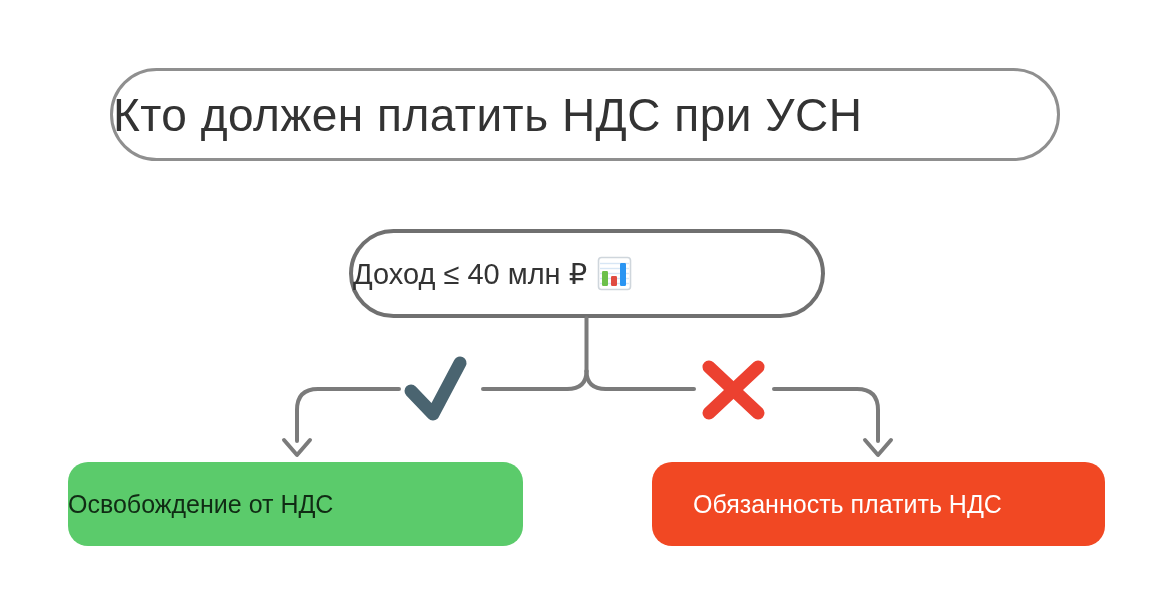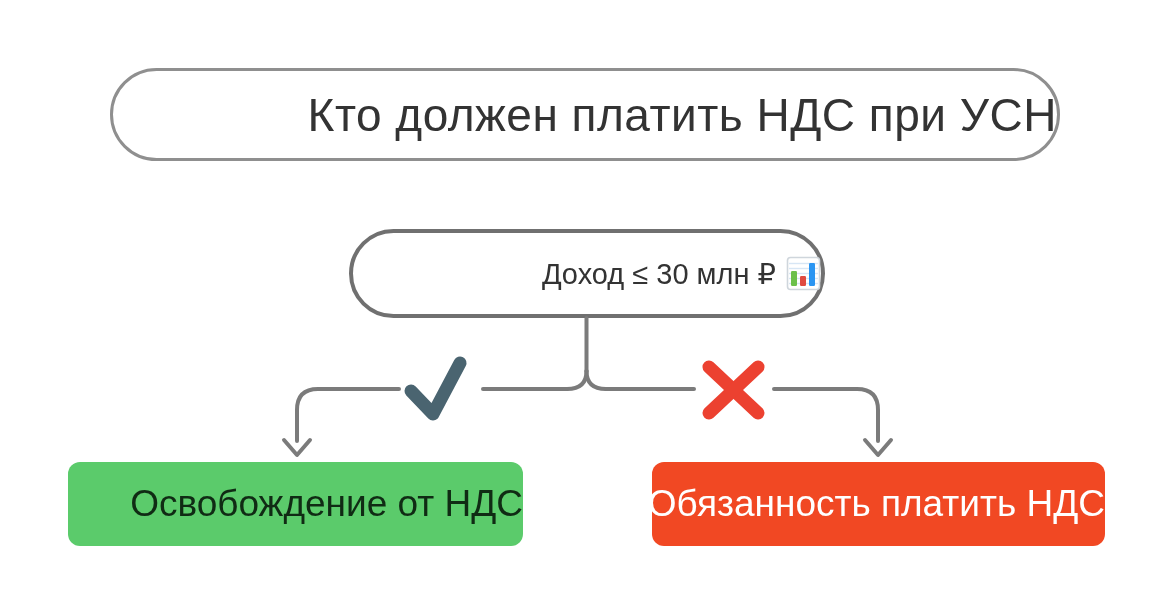--- a/index.html
+++ b/index.html
@@ -12,21 +12,21 @@
     position: relative;
     width: 1173px;
     height: 612px;
     background: var(--background, #ffffff);
     overflow: hidden;
   }
   .node {
     position: absolute;
     display: flex;
     align-items: center;
-    justify-content: flex-end;
+    justify-content: flex-start;
     box-sizing: border-box;
     text-align: center;
     white-space: nowrap;
   }
   .title-pill {
     left: 110px; top: 68px;
     width: 950px; height: 93px;
     border: 3px solid var(--title_border, #8F8F8F);
     border-radius: 47px;
     background: #ffffff;
@@ -45,22 +45,22 @@
   }
   .condition-pill .emoji {
     display: inline-block;
     width: 35px; height: 35px;
     margin-left: 10px;
     vertical-align: middle;
   }
   .result-box {
     top: 462px;
     height: 84px;
-    border-radius: 12px;
-    font-size: 37px;
+    border-radius: 20px;
+    font-size: 25px;
   }
   .result-exempt {
     left: 68px; width: 455px;
     background: var(--exempt_bg, #5BCB6B);
     color: var(--exempt_text, #102B14);
   }
   .result-obliged {
     left: 652px; width: 453px;
     background: var(--obliged_bg, #F14823);
     color: var(--obliged_text, #FFFFFF);
@@ -96,21 +96,21 @@
 </head>
 <body>
 
 <div class="canvas">
 
   <div class="node title-pill">
     <span>Кто должен платить НДС при УСН</span>
   </div>
 
   <div class="node condition-pill">
-    <span>Доход ≤ 30 млн ₽</span>
+    <span>Доход ≤ 40 млн ₽</span>
     <span class="emoji">
       <svg width="35" height="35" viewBox="0 0 35 35">
         <rect x="1.5" y="1.5" width="32" height="32" rx="3" fill="#ffffff" stroke="#CFD6DC" stroke-width="1.6"></rect>
         <g stroke="#D7E6F5" stroke-width="1.4">
           <line x1="3" y1="7.5" x2="32" y2="7.5"></line>
           <line x1="3" y1="12.5" x2="32" y2="12.5"></line>
           <line x1="3" y1="17.5" x2="32" y2="17.5"></line>
           <line x1="3" y1="22.5" x2="32" y2="22.5"></line>
           <line x1="3" y1="27.5" x2="32" y2="27.5"></line>
         </g>

